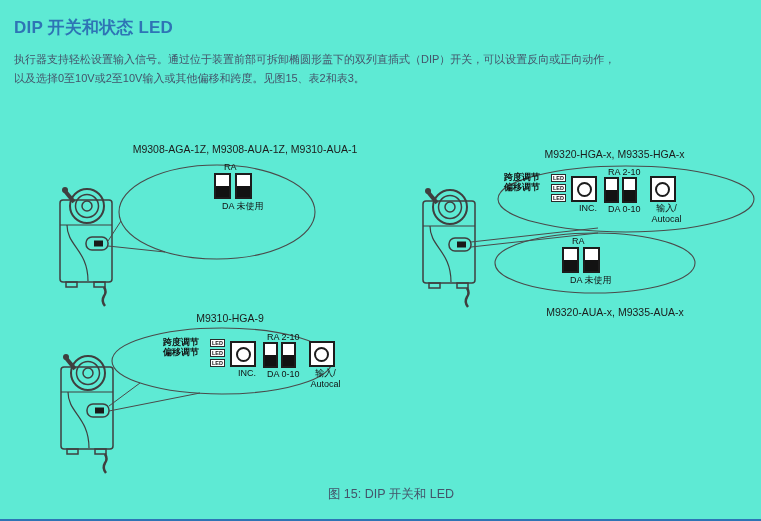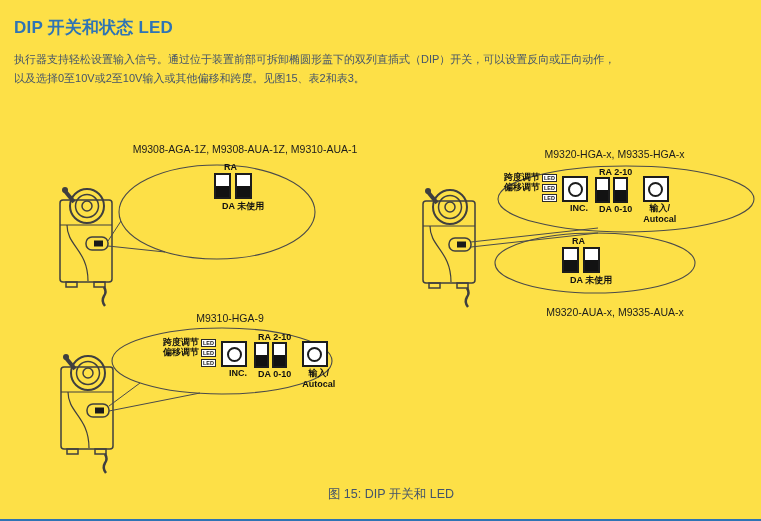--- a/index.html
+++ b/index.html
@@ -1,44 +1,44 @@
 <!DOCTYPE html>
 <html><head>
 <meta charset="utf-8">
 <style>
   * { margin:0; padding:0; box-sizing:border-box; }
   body { background:#ffffff; font-family:"Liberation Sans", sans-serif; }
-  .page { position:relative; width:761px; height:521px; background:#fde047; overflow:hidden; }
+  .page { position:relative; width:761px; height:521px; background:#5eead4; overflow:hidden; }
 
   .heading { position:absolute; left:14px; top:16px; font-size:17px; font-weight:600;
              color:var(--heading,#2E74B5); letter-spacing:0.2px; }
   .para { position:absolute; left:14px; top:50px; width:740px; font-size:11px;
           line-height:19px; color:var(--body_text,#44546A); }
 
   .figure { position:absolute; left:0; top:130px; width:761px; height:352px; }
   .figure svg { position:absolute; left:0; top:0; }
 
   .model-label { position:absolute; font-size:10.5px; font-weight:500; color:#1c1c1c;
                  text-align:center; white-space:nowrap; }
 
-  .micro-label { font-size:9px; font-weight:700; color:#111; white-space:nowrap; line-height:10px;padding-left:8px; }
+  .micro-label { font-size:9px; font-weight:400; color:#111; white-space:nowrap; line-height:10px;padding-left:8px; }
 
   
   .simple { position:absolute; }
   .simple .ra-top { margin-left:2px; margin-bottom:1px; }
   .sw-row { display:flex; gap:4px; }
   .dip-switch { position:relative; width:17px; height:26px; border:2px solid #1c1c1c; background:#fff; }
   .dip-switch .knob { position:absolute; left:0; right:0; bottom:0; height:11px; background:#121212; }
   .simple .da-bottom { margin-top:2px; }
 
   
   .hga { position:absolute; display:flex; align-items:flex-start; }
   .hga-adjust { margin-top:7px; margin-right:3px; }
   .adj-row { display:flex; align-items:center; justify-content:flex-end; margin-bottom:1px; height:9px; }
-  .adj-label { font-size:9px; font-weight:700; color:#111; margin-right:2px; white-space:nowrap; }
+  .adj-label { font-size:9px; font-weight:700; color:#111; margin-right:11px; white-space:nowrap; }
   .led-box { display:block; width:15px; height:8px; border:1px solid #2a2a2a; font-size:5.5px;
              line-height:6px; font-weight:700; text-align:center; color:#111; background:#fff; }
   .col { display:flex; flex-direction:column; align-items:center; }
   .btn-col { padding-top:10px; margin:0 2px; }
   .push-btn { width:26px; height:26px; border:2px solid #1c1c1c; background:#fff;
               display:flex; align-items:center; justify-content:center; }
   .btn-circle { width:15px; height:15px; border:2px solid #1c1c1c; border-radius:50%; }
   .sw-col { margin:0 1px; }
   .sw-col .sw-row { gap:3px; }
   .sw-col .dip-switch { width:15px; }

